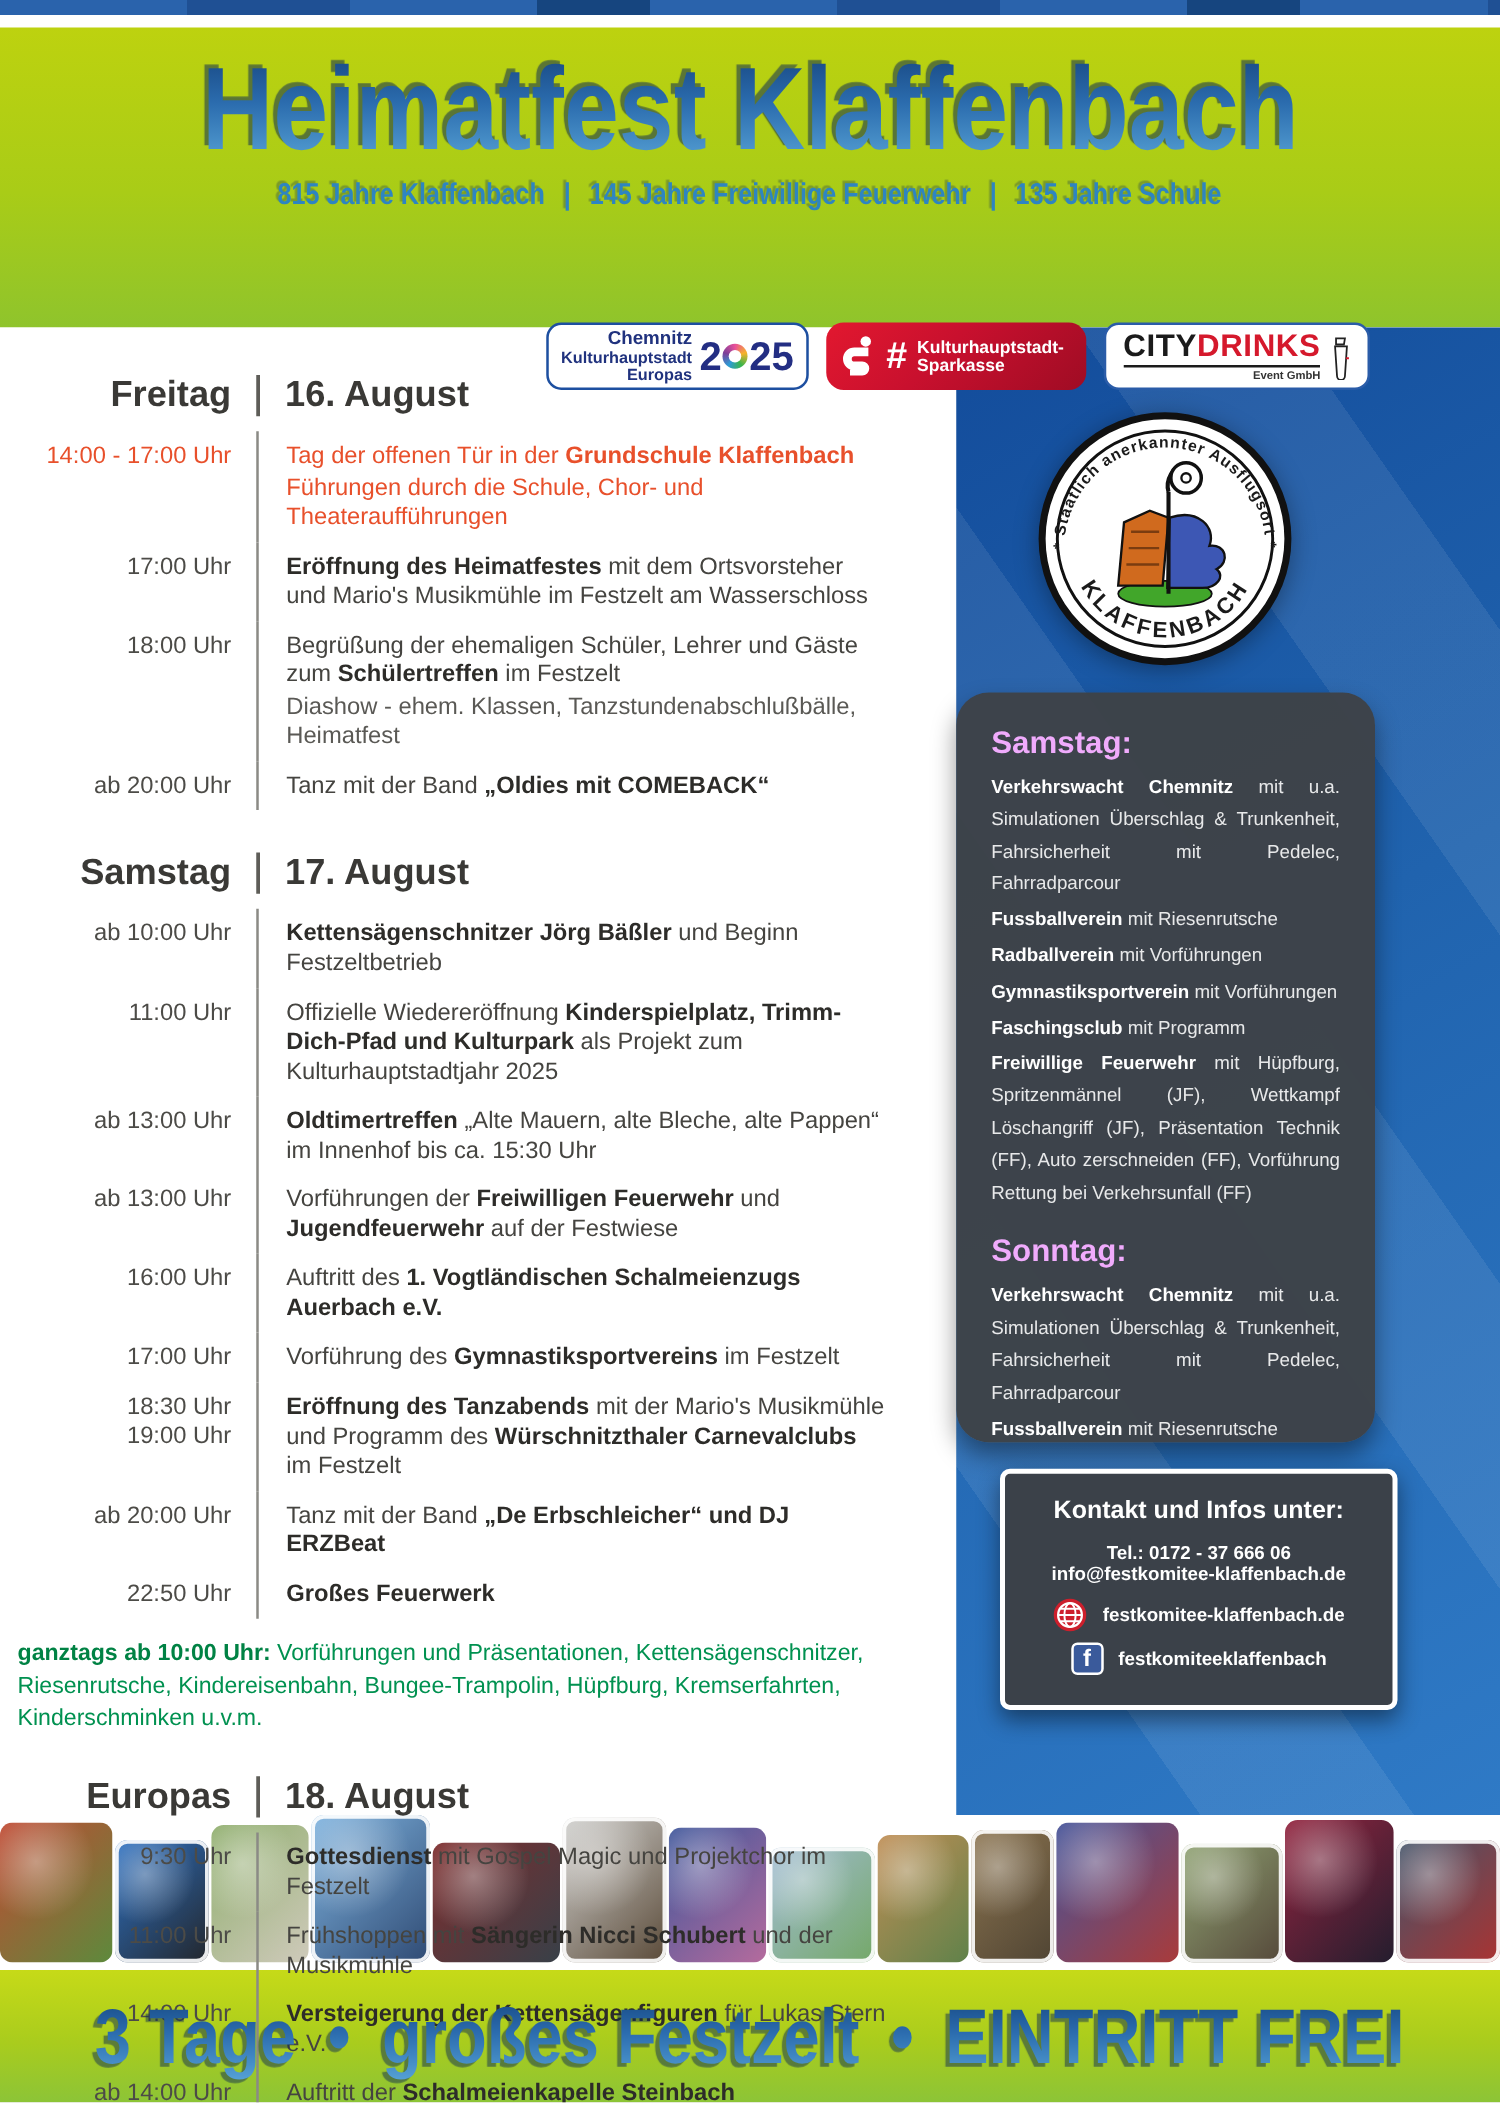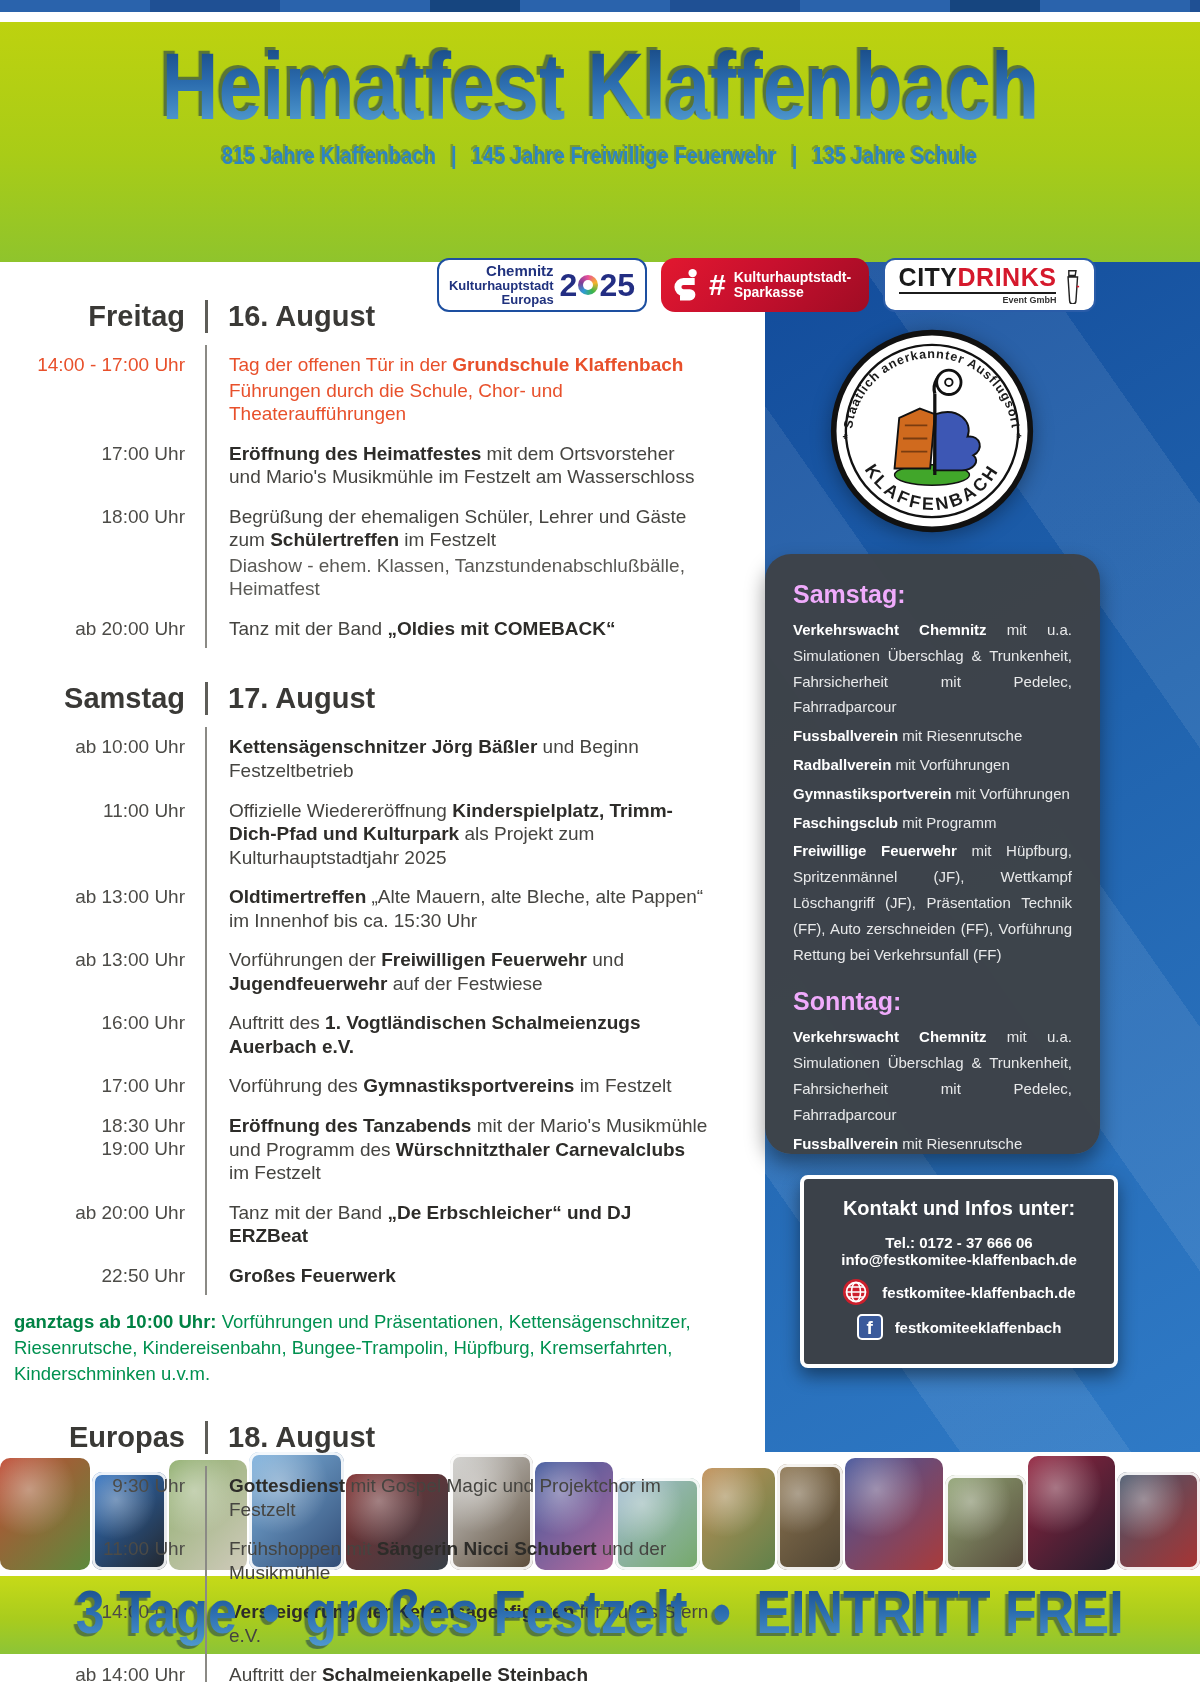--- a/index.html
+++ b/index.html
@@ -92,22 +92,22 @@
   .icon-globe{width:28px;height:28px;flex:none;}
   .icon-fb{width:26px;height:26px;flex:none;background:#3a5a9b;border:2px solid #fff;border-radius:5px;
         color:#fff;font-weight:bold;font-size:19px;line-height:24px;text-align:center;box-sizing:border-box;}
 
   
   #photo-strip{height:118px;display:flex;align-items:flex-end;gap:2px;}
   .photo{border-radius:10px;flex:0 1 auto;}
   .photo.framed{box-shadow:inset 0 0 0 3px rgba(255,255,255,.9);}
 
   
-  .banner{margin-top:6px;height:78px;background:linear-gradient(180deg,#c6da18 0%,#a9cc1d 55%,#8cc437 100%);
-        display:flex;justify-content:center;}
+  .banner{margin-top:6px;height:106px;background:linear-gradient(180deg,#c6da18 0%,#a9cc1d 55%,#8cc437 100%);
+        display:flex;align-items:center;justify-content:center;}
   .banner-text{font-size:62px;font-weight:bold;}
   .banner-grad{background:linear-gradient(180deg,#16457f 0%,#2b6cae 45%,#56a2d6 100%);
         -webkit-background-clip:text;background-clip:text;color:transparent;
         filter:drop-shadow(-4px 3px 0 rgba(16,44,82,.5));}
   .ban-sep{margin:0 30px;}
 </style>
 </head>
 <body>
 
 <div class="page">

